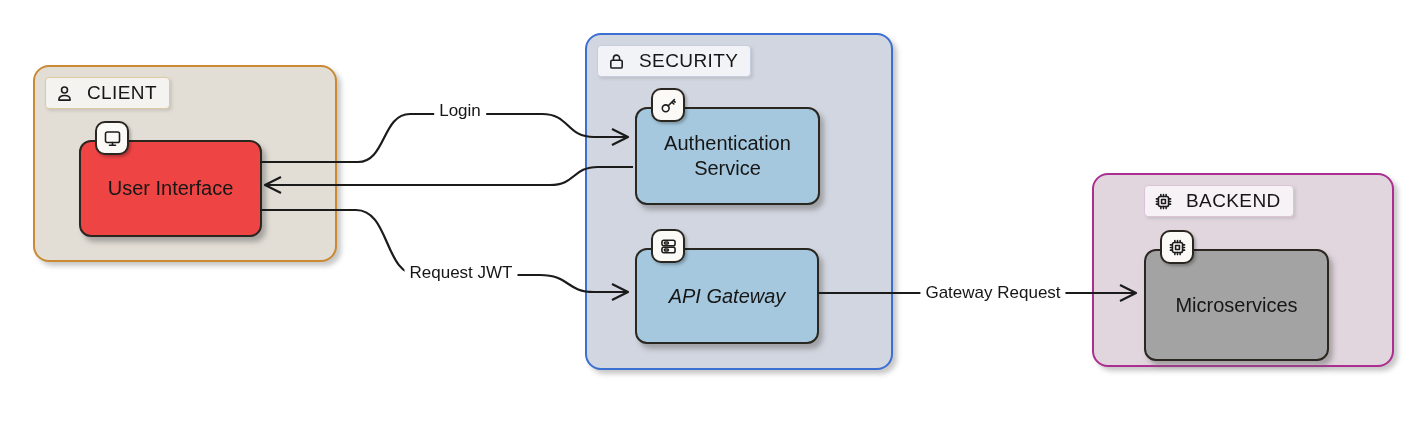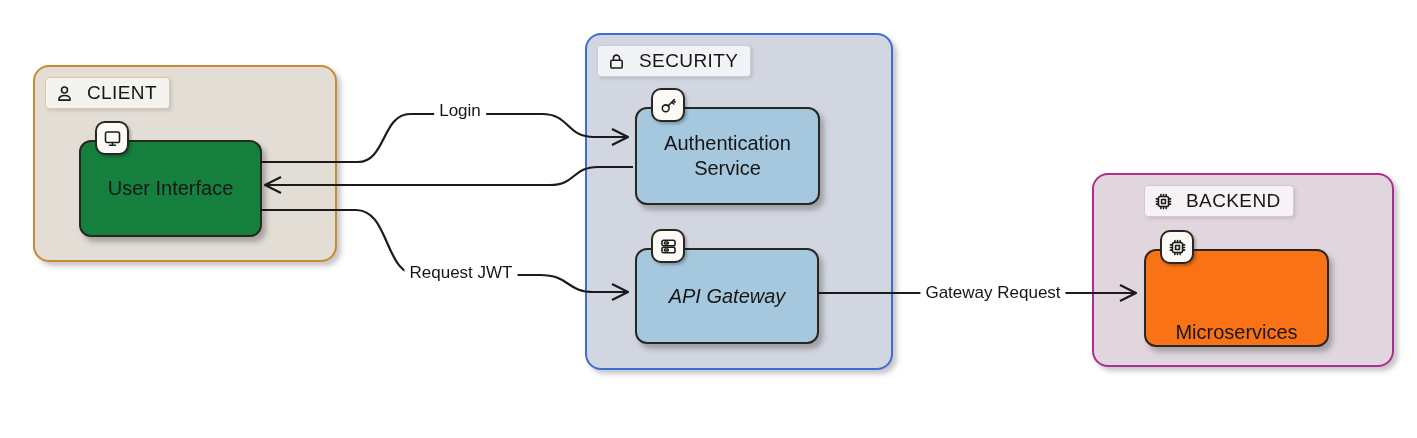--- a/index.html
+++ b/index.html
@@ -14,21 +14,21 @@
   .group-badge{
     position:absolute;left:10px;top:10px;display:flex;align-items:center;gap:12px;
     padding:4px 12px 4px 8px;border:1px solid rgba(0,0,0,.18);border-radius:4px;
     font-size:19px;letter-spacing:.4px;line-height:22px;white-space:nowrap;
     box-shadow:2px 2px 3px rgba(130,130,130,.25);
   }
   .node{
     position:absolute;border:2.2px solid #2a2620;border-radius:12px;
     display:flex;align-items:center;justify-content:center;text-align:center;
     font-size:20px;line-height:1.25;box-shadow:4px 5px 5px rgba(110,110,110,.5);
-    padding:0 12px;box-sizing:border-box;
+    padding:8px 12px;box-sizing:border-box;
   }
   .node-badge{
     position:absolute;left:14px;top:-21px;width:34px;height:34px;
     background:#fbfaf7;border:2.2px solid #2a2620;border-radius:10px;
     display:flex;align-items:center;justify-content:center;
     box-shadow:2px 2px 3px rgba(0,0,0,.25);box-sizing:border-box;
   }
   .icon{display:block;}
   .edges{position:absolute;left:0;top:0;z-index:2;pointer-events:none;}
   .edge-label{
@@ -44,21 +44,21 @@
 <div class="canvas">
 
   <div class="group" style="left: 33px; top: 65px; width: 304px; height: 197px; background-color: rgb(226, 221, 213); border-color: rgb(201, 138, 51);">
     <div class="group-badge" style="background-color: rgb(245, 243, 239); border-color: rgb(220, 201, 164);">
       <svg class="icon" width="21" height="21" viewBox="0 0 24 24" fill="none" stroke="#1c1c1c" stroke-width="1.8" stroke-linecap="round" stroke-linejoin="round">
         <circle cx="12" cy="8" r="3.4"></circle>
         <path d="M5.6 19.6 v-0.7 c0 -3 2.9 -4.7 6.4 -4.7 s6.4 1.7 6.4 4.7 v0.7 z"></path>
       </svg>
       <span>CLIENT</span>
     </div>
-    <div class="node" style="left: 44px; top: 73px; width: 183px; height: 97px; background-color: #15803d; border-color: rgb(42, 38, 32);">
+    <div class="node" style="left: 44px; top: 73px; width: 183px; height: 97px; background-color: #ef4444; border-color: rgb(42, 38, 32);">
       <div class="node-badge">
         <svg class="icon" width="21" height="21" viewBox="0 0 24 24" fill="none" stroke="#1c1c1c" stroke-width="1.8" stroke-linecap="round" stroke-linejoin="round">
           <rect x="4" y="4.5" width="16" height="12" rx="2"></rect>
           <path d="M12 16.5 v2.6 M8.6 19.7 h6.8"></path>
         </svg>
       </div>
       <span>User Interface</span>
     </div>
   </div>
 
@@ -94,21 +94,21 @@
 
   <div class="group" style="left: 1092px; top: 173px; width: 302px; height: 194px; background-color: rgb(226, 214, 222); border-color: rgb(171, 47, 144);">
     <div class="group-badge" style="background-color: rgb(246, 242, 245); border-color: rgb(220, 195, 214); margin-left: 40px;">
       <svg class="icon" width="21" height="21" viewBox="0 0 24 24" fill="none" stroke="#1c1c1c" stroke-width="1.8" stroke-linecap="round" stroke-linejoin="round">
         <rect x="6.2" y="6.2" width="11.6" height="11.6" rx="2"></rect>
         <rect x="9.8" y="9.8" width="4.4" height="4.4"></rect>
         <path d="M9 6.2 V3.9 M12 6.2 V3.9 M15 6.2 V3.9 M9 20.1 V17.8 M12 20.1 V17.8 M15 20.1 V17.8 M6.2 9 H3.9 M6.2 12 H3.9 M6.2 15 H3.9 M20.1 9 H17.8 M20.1 12 H17.8 M20.1 15 H17.8"></path>
       </svg>
       <span>BACKEND</span>
     </div>
-    <div class="node" style="left: 50px; top: 74px; width: 185px; height: 98px; background-color: #f97316; border-color: rgb(42, 38, 32); align-items: flex-end;">
+    <div class="node" style="left: 50px; top: 74px; width: 185px; height: 112px; background-color: #a3a3a3; border-color: rgb(42, 38, 32);">
       <div class="node-badge">
         <svg class="icon" width="21" height="21" viewBox="0 0 24 24" fill="none" stroke="#1c1c1c" stroke-width="1.8" stroke-linecap="round" stroke-linejoin="round">
           <rect x="6.2" y="6.2" width="11.6" height="11.6" rx="2"></rect>
           <rect x="9.8" y="9.8" width="4.4" height="4.4"></rect>
           <path d="M9 6.2 V3.9 M12 6.2 V3.9 M15 6.2 V3.9 M9 20.1 V17.8 M12 20.1 V17.8 M15 20.1 V17.8 M6.2 9 H3.9 M6.2 12 H3.9 M6.2 15 H3.9 M20.1 9 H17.8 M20.1 12 H17.8 M20.1 15 H17.8"></path>
         </svg>
       </div>
       <span>Microservices</span>
     </div>
   </div>

